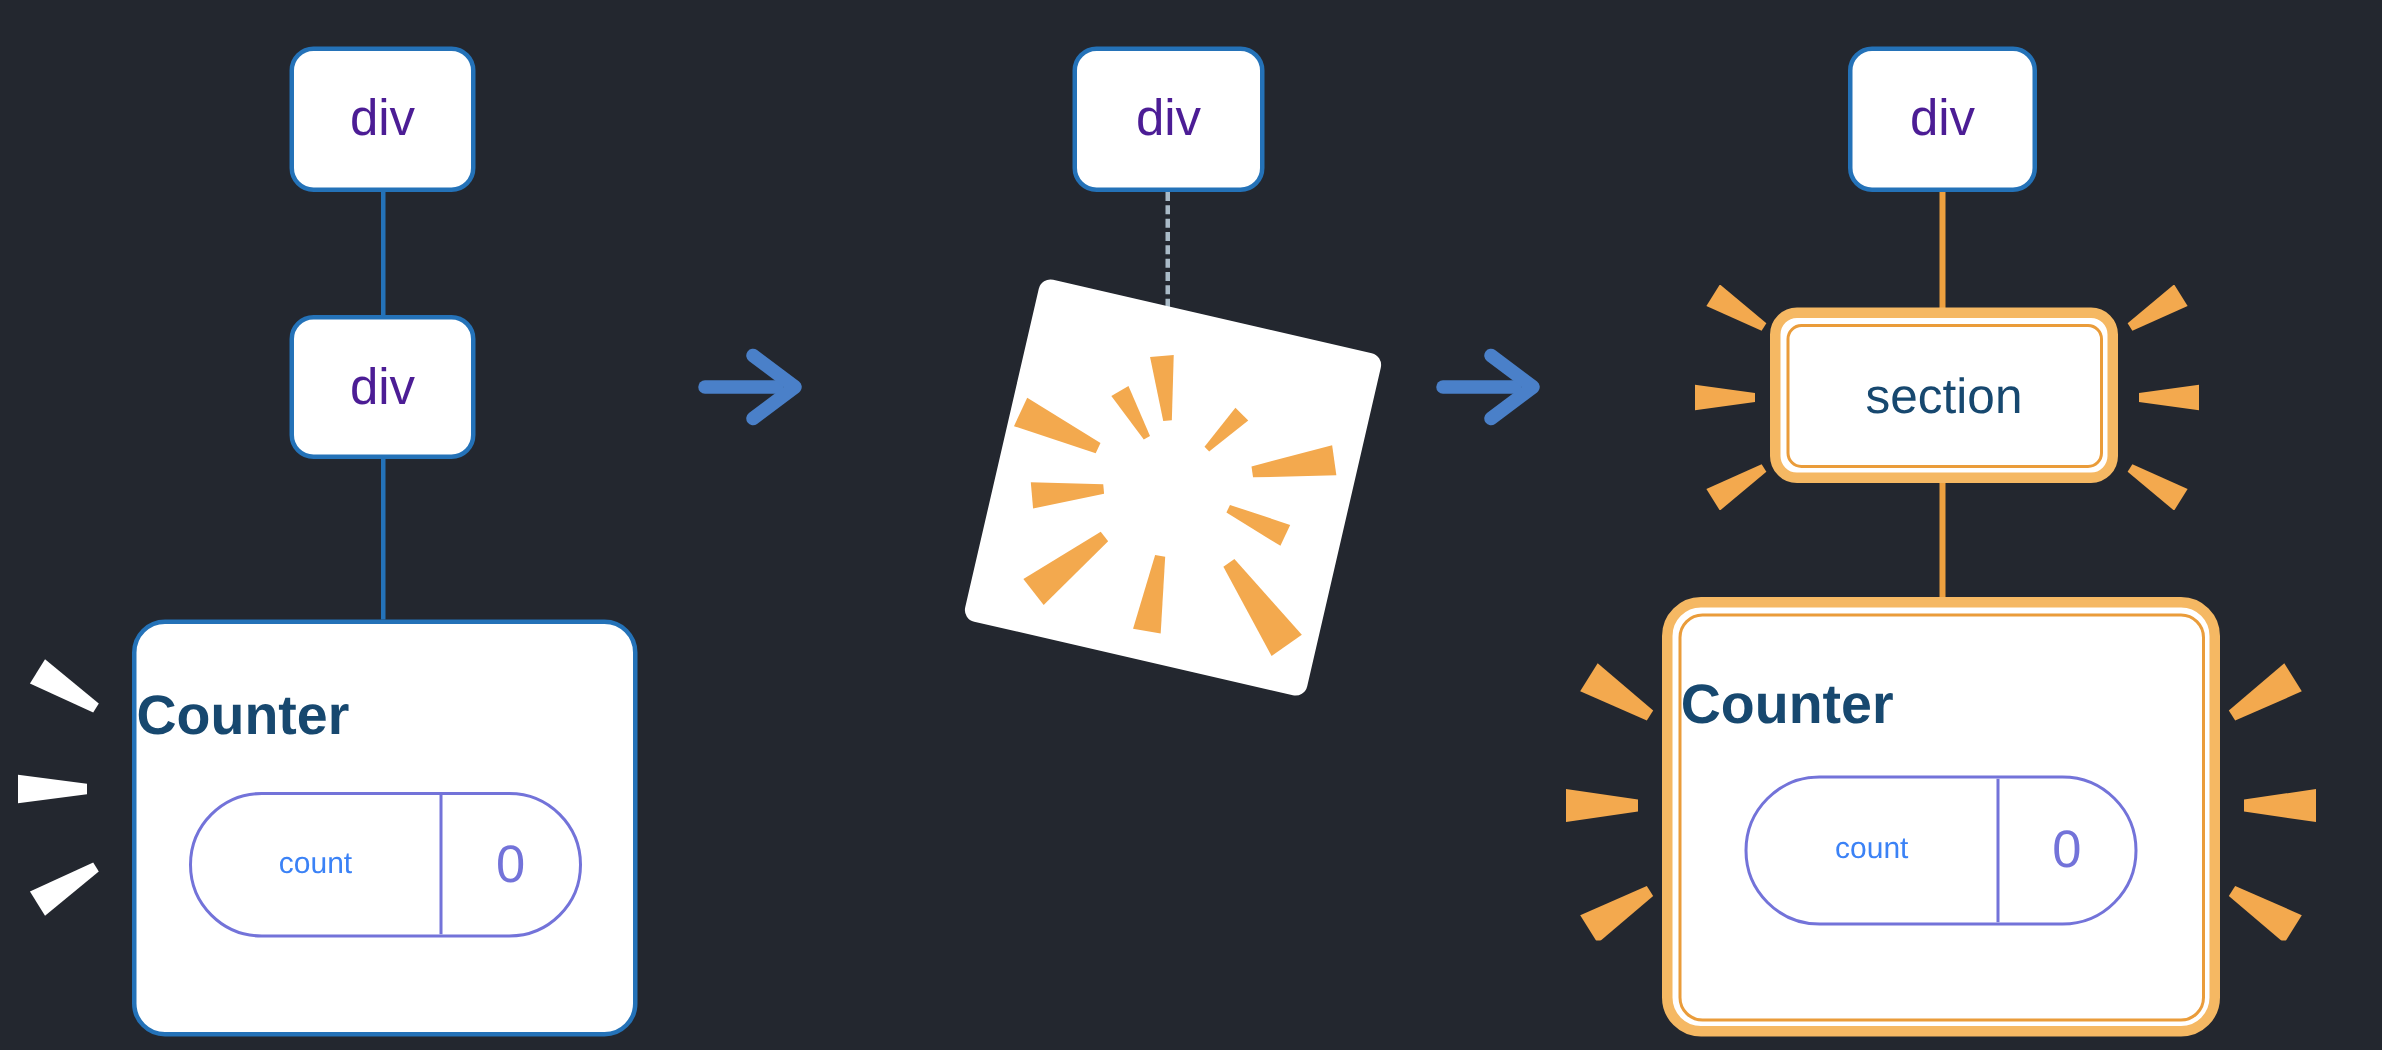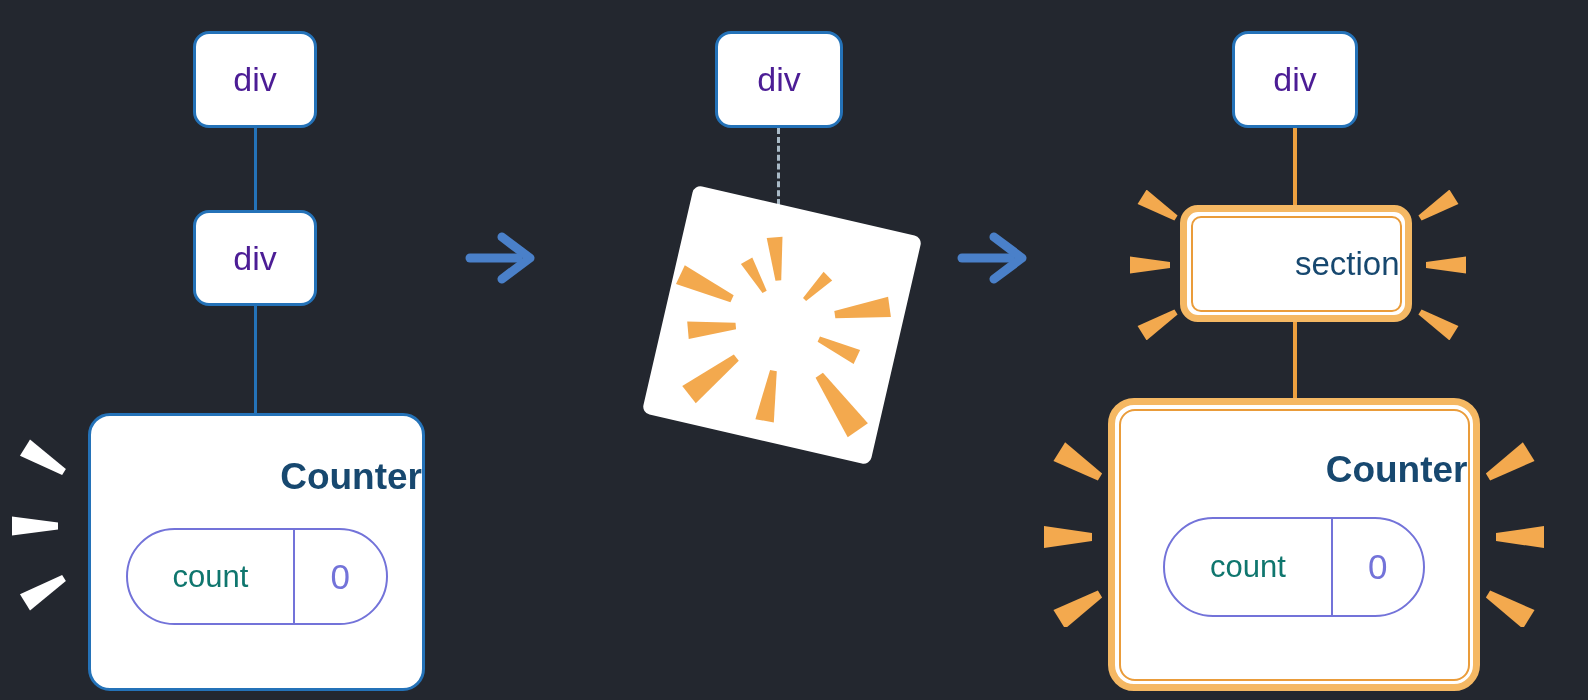--- a/index.html
+++ b/index.html
@@ -28,56 +28,56 @@
   .vline.orange { width:4px; background:#eda03f; }
   .vline.dashed { width:0; background:none; border-left:3px dashed #a9bac7; }
   
   .counter-card {
     position:absolute;
     background:#ffffff;
     border:3px solid #2472b8;
     border-radius:22px;
   }
   .counter-title {
-    margin-top:40px; text-align:right;
-    font-size:37px; font-weight:600; color:#17486f;margin-left:28px;
+    margin-top:40px; text-align:left;
+    font-size:37px; font-weight:600; color:#17486f;
   }
   .pill {
     margin:30px auto 0;
     width:262px; height:97px;
     border:2.5px solid #7373d9;
     border-radius:60px;
     background:#ffffff;
     display:flex; overflow:hidden;
   }
   .pill-key {
     width:65%; display:flex; align-items:center; justify-content:center;
     border-right:2.5px solid #7373d9;
-    color:#0f766e; font-size:31px;
+    color:#3b82f6; font-size:20px;
   }
   .pill-val {
     flex:1; display:flex; align-items:center; justify-content:center;
     color:#7373d9; font-size:35px;
   }
   
   .hl {
     position:absolute;
     background:#ffffff;
     border:7px solid #f5b863;
     padding:3.5px;
   }
   .hl-inner {
     width:100%; height:100%;
     background:#ffffff;
     border:2.5px solid #ea9c3a;
   }
   .hl.section-box { border-radius:18px; }
   .hl.section-box .hl-inner {
     border-radius:10px;
-    display:flex; align-items:center; justify-content:flex-end;
+    display:flex; align-items:center; justify-content:center;
     font-size:33px; font-weight:500; color:#17486f;
   }
   .hl.counter-box-hl { border-radius:26px; }
   .hl.counter-box-hl .hl-inner { border-radius:16px; }
   .hl .counter-title { margin-top:38px; }
   .hl .pill { margin-top:26px; height:100px; }
   
   .poof-square {
     position:absolute;
     left:665px; top:208px;

